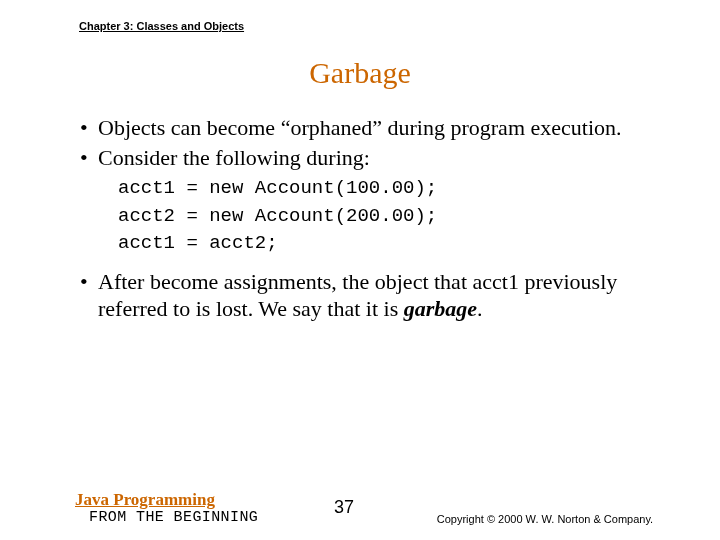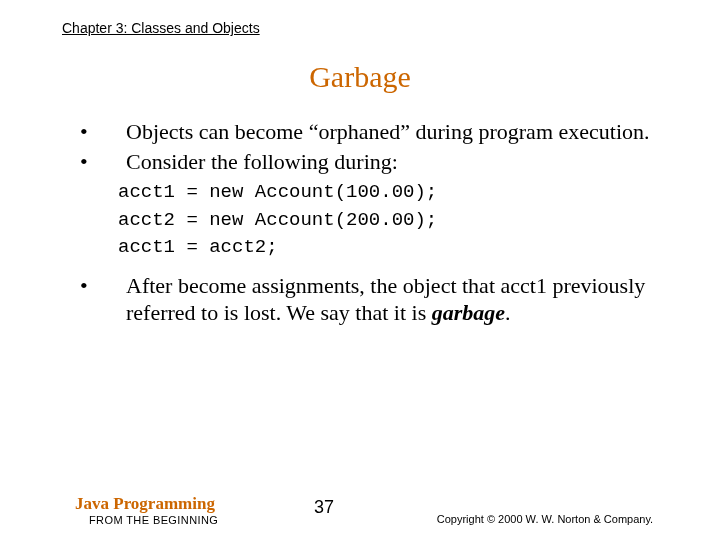--- a/index.html
+++ b/index.html
@@ -10,41 +10,41 @@
     font-family: "Times New Roman", Times, serif;
     color: #000;
     position: relative;
     overflow: hidden;
   }
   .slide {
     padding: 20px 60px 0 60px;
   }
   .chapter {
     font-family: Arial, Helvetica, sans-serif;
-    font-weight: normal;
-    font-size: 14px;
-    margin-left: 2px;
+    font-weight: bold;
+    font-size: 11px;
+    margin-left: 19px;
     margin-bottom: 24px;
     text-decoration: underline;
   }
   .title {
     font-family: "Times New Roman", Times, serif;
     font-size: 30px;
     color: #cc6600;
     text-align: center;
     margin-bottom: 24px;
   }
   .body {
     font-size: 22px;
     line-height: 1.25;
     padding-left: 20px;
   }
   .bullet { display: flex; margin-bottom: 2px; }
   .bullet .dot { width: 18px; flex: 0 0 18px; }
-  .bullet .txt { flex: 1; margin-left: 28px; }
+  .bullet .txt { flex: 1; }
   .indent-block {
     margin-left: 38px;
     margin-top: 4px;
     margin-bottom: 10px;
   }
   .code {
     font-family: "Courier New", Courier, monospace;
     font-size: 19px;
     line-height: 1.45;
     white-space: pre;
@@ -62,24 +62,25 @@
     display: flex;
     align-items: flex-end;
     justify-content: space-between;
   }
   .brand { line-height: 1.1; }
   .brand .line1 {
     font-family: "Times New Roman", Times, serif;
     font-weight: bold;
     font-size: 17px;
     color: #cc6600;
+    text-decoration: underline;
   }
   .brand .line2 {
-    font-family: Liberation Sans, sans-serif;
-    font-size: 11px;
+    font-family: Liberation Mono, monospace;
+    font-size: 15px;
     letter-spacing: 0.4px;
     padding-left: 14px;
     color: #000;
   }
   .pagenum {
     font-family: Arial, Helvetica, sans-serif;
     font-size: 18px;
     color: #000;
     flex: 0 0 auto;
     text-align: center;

